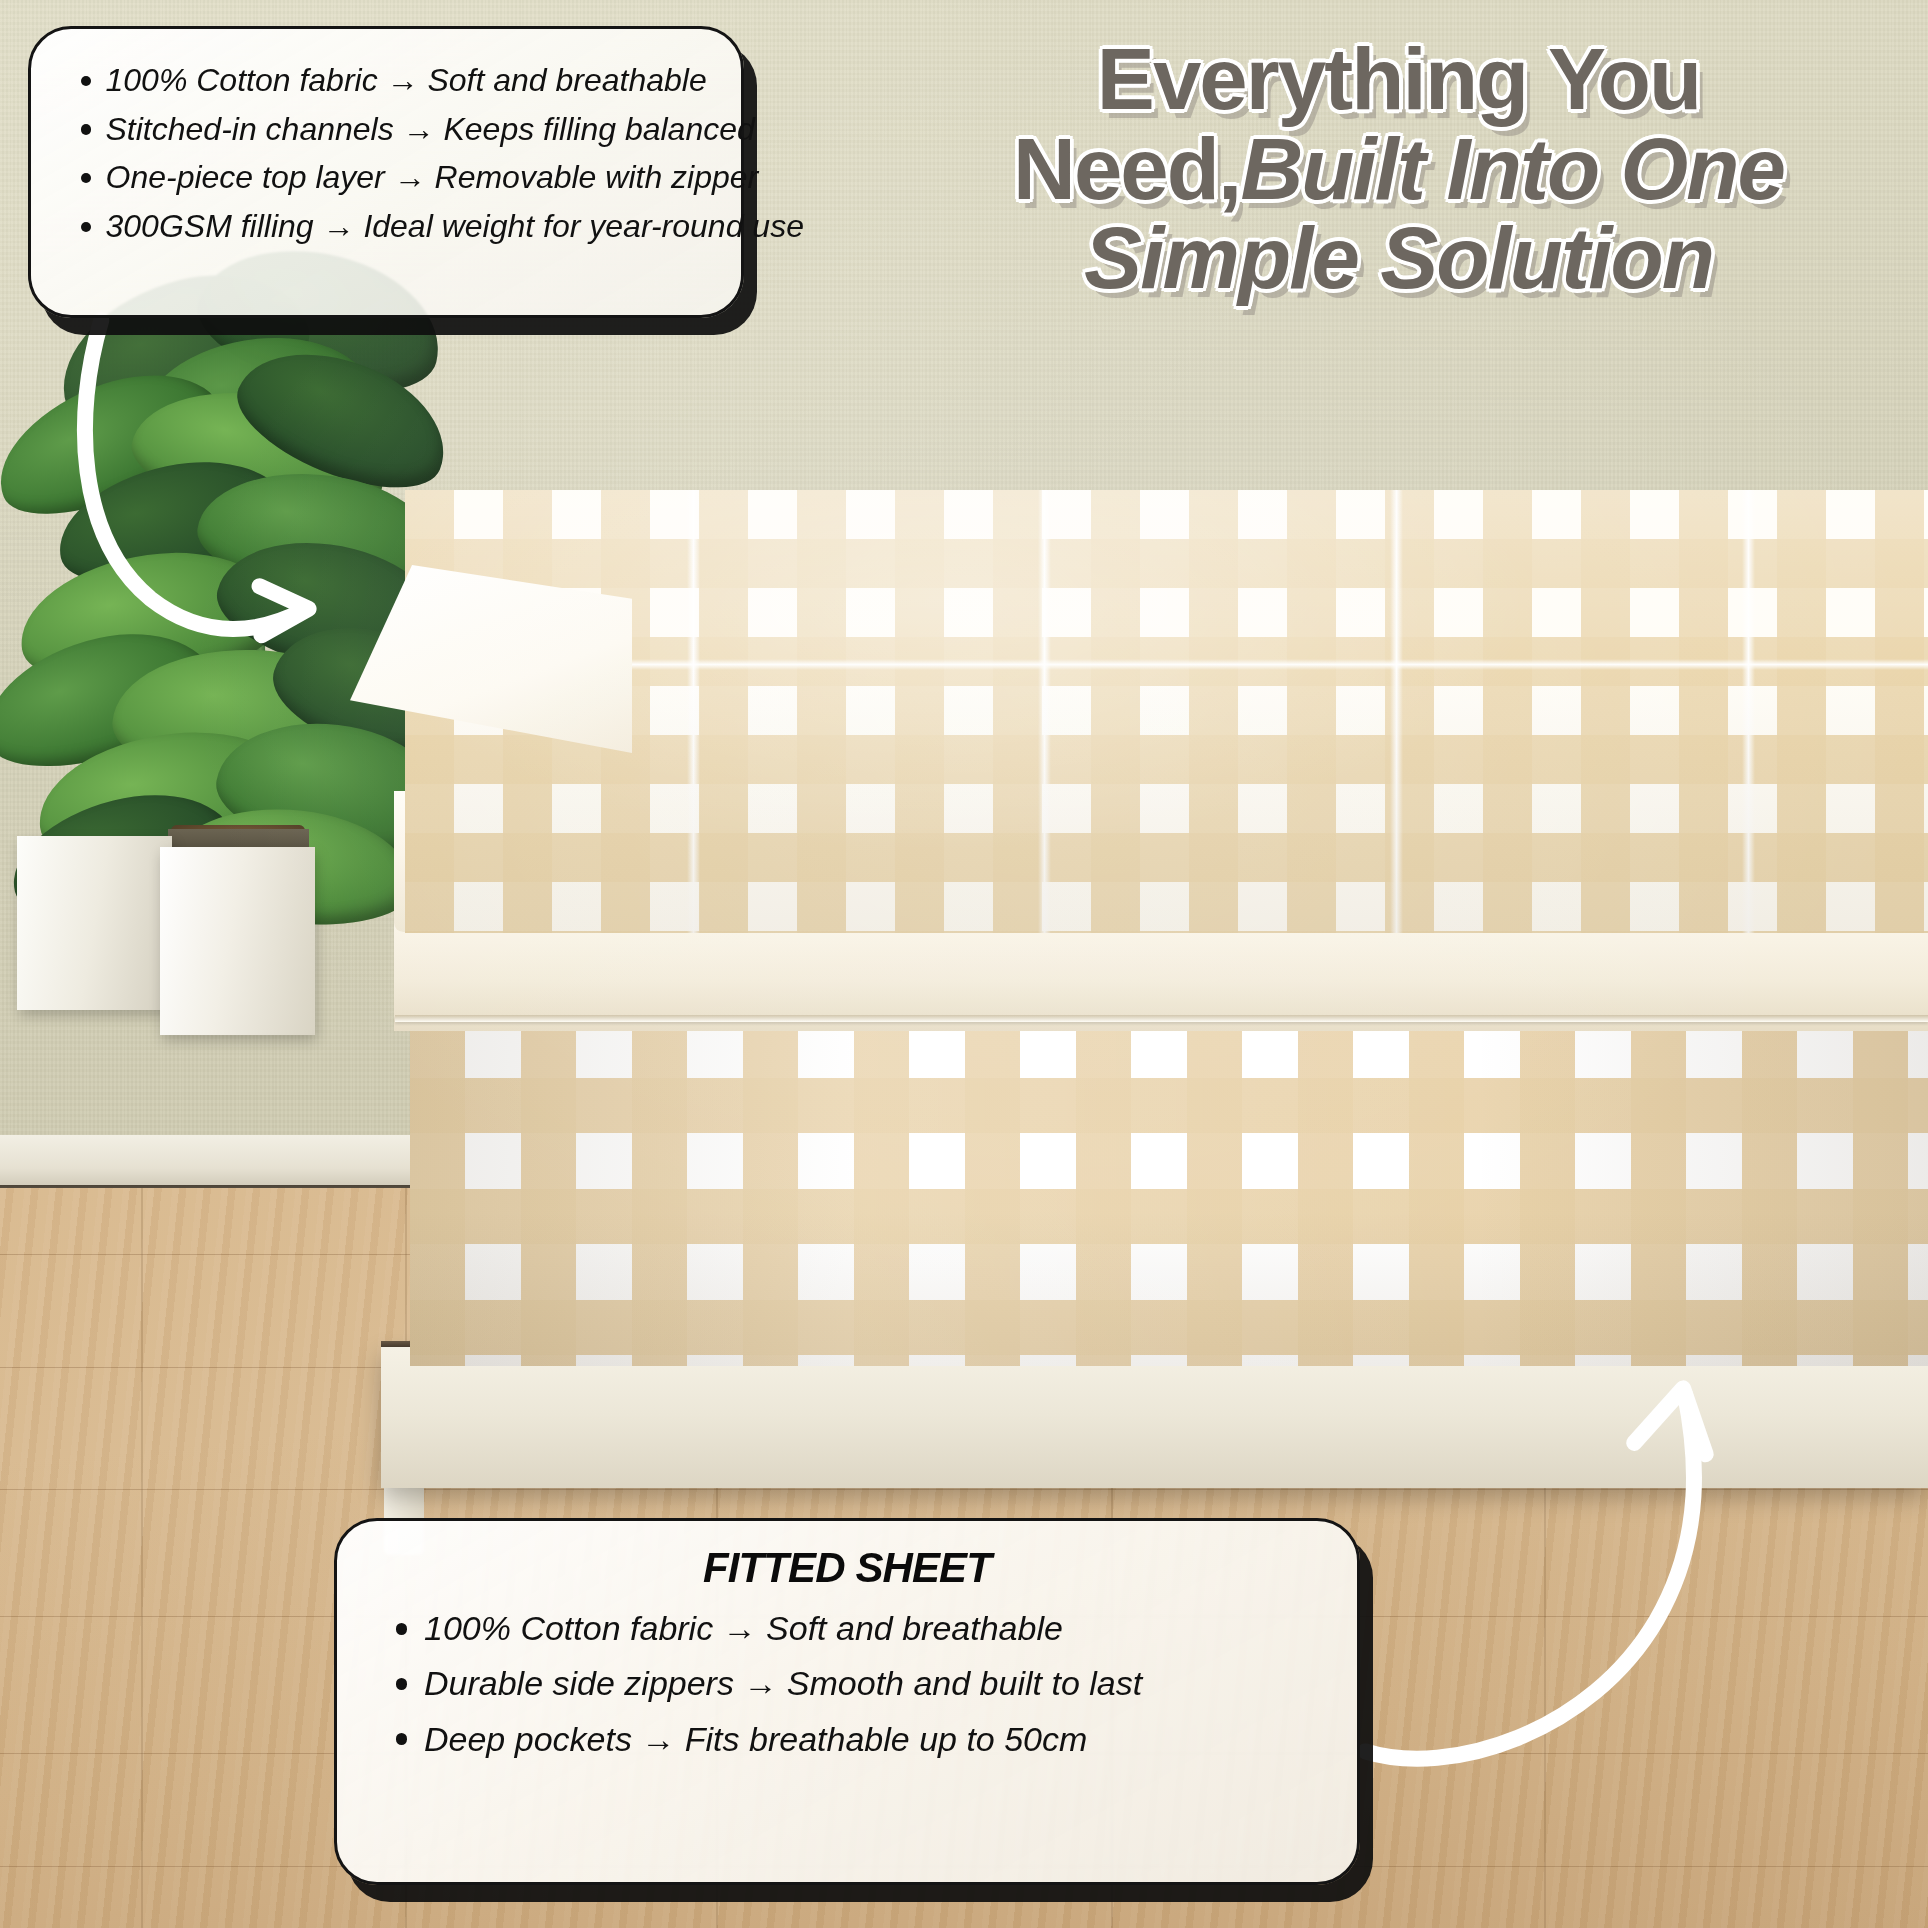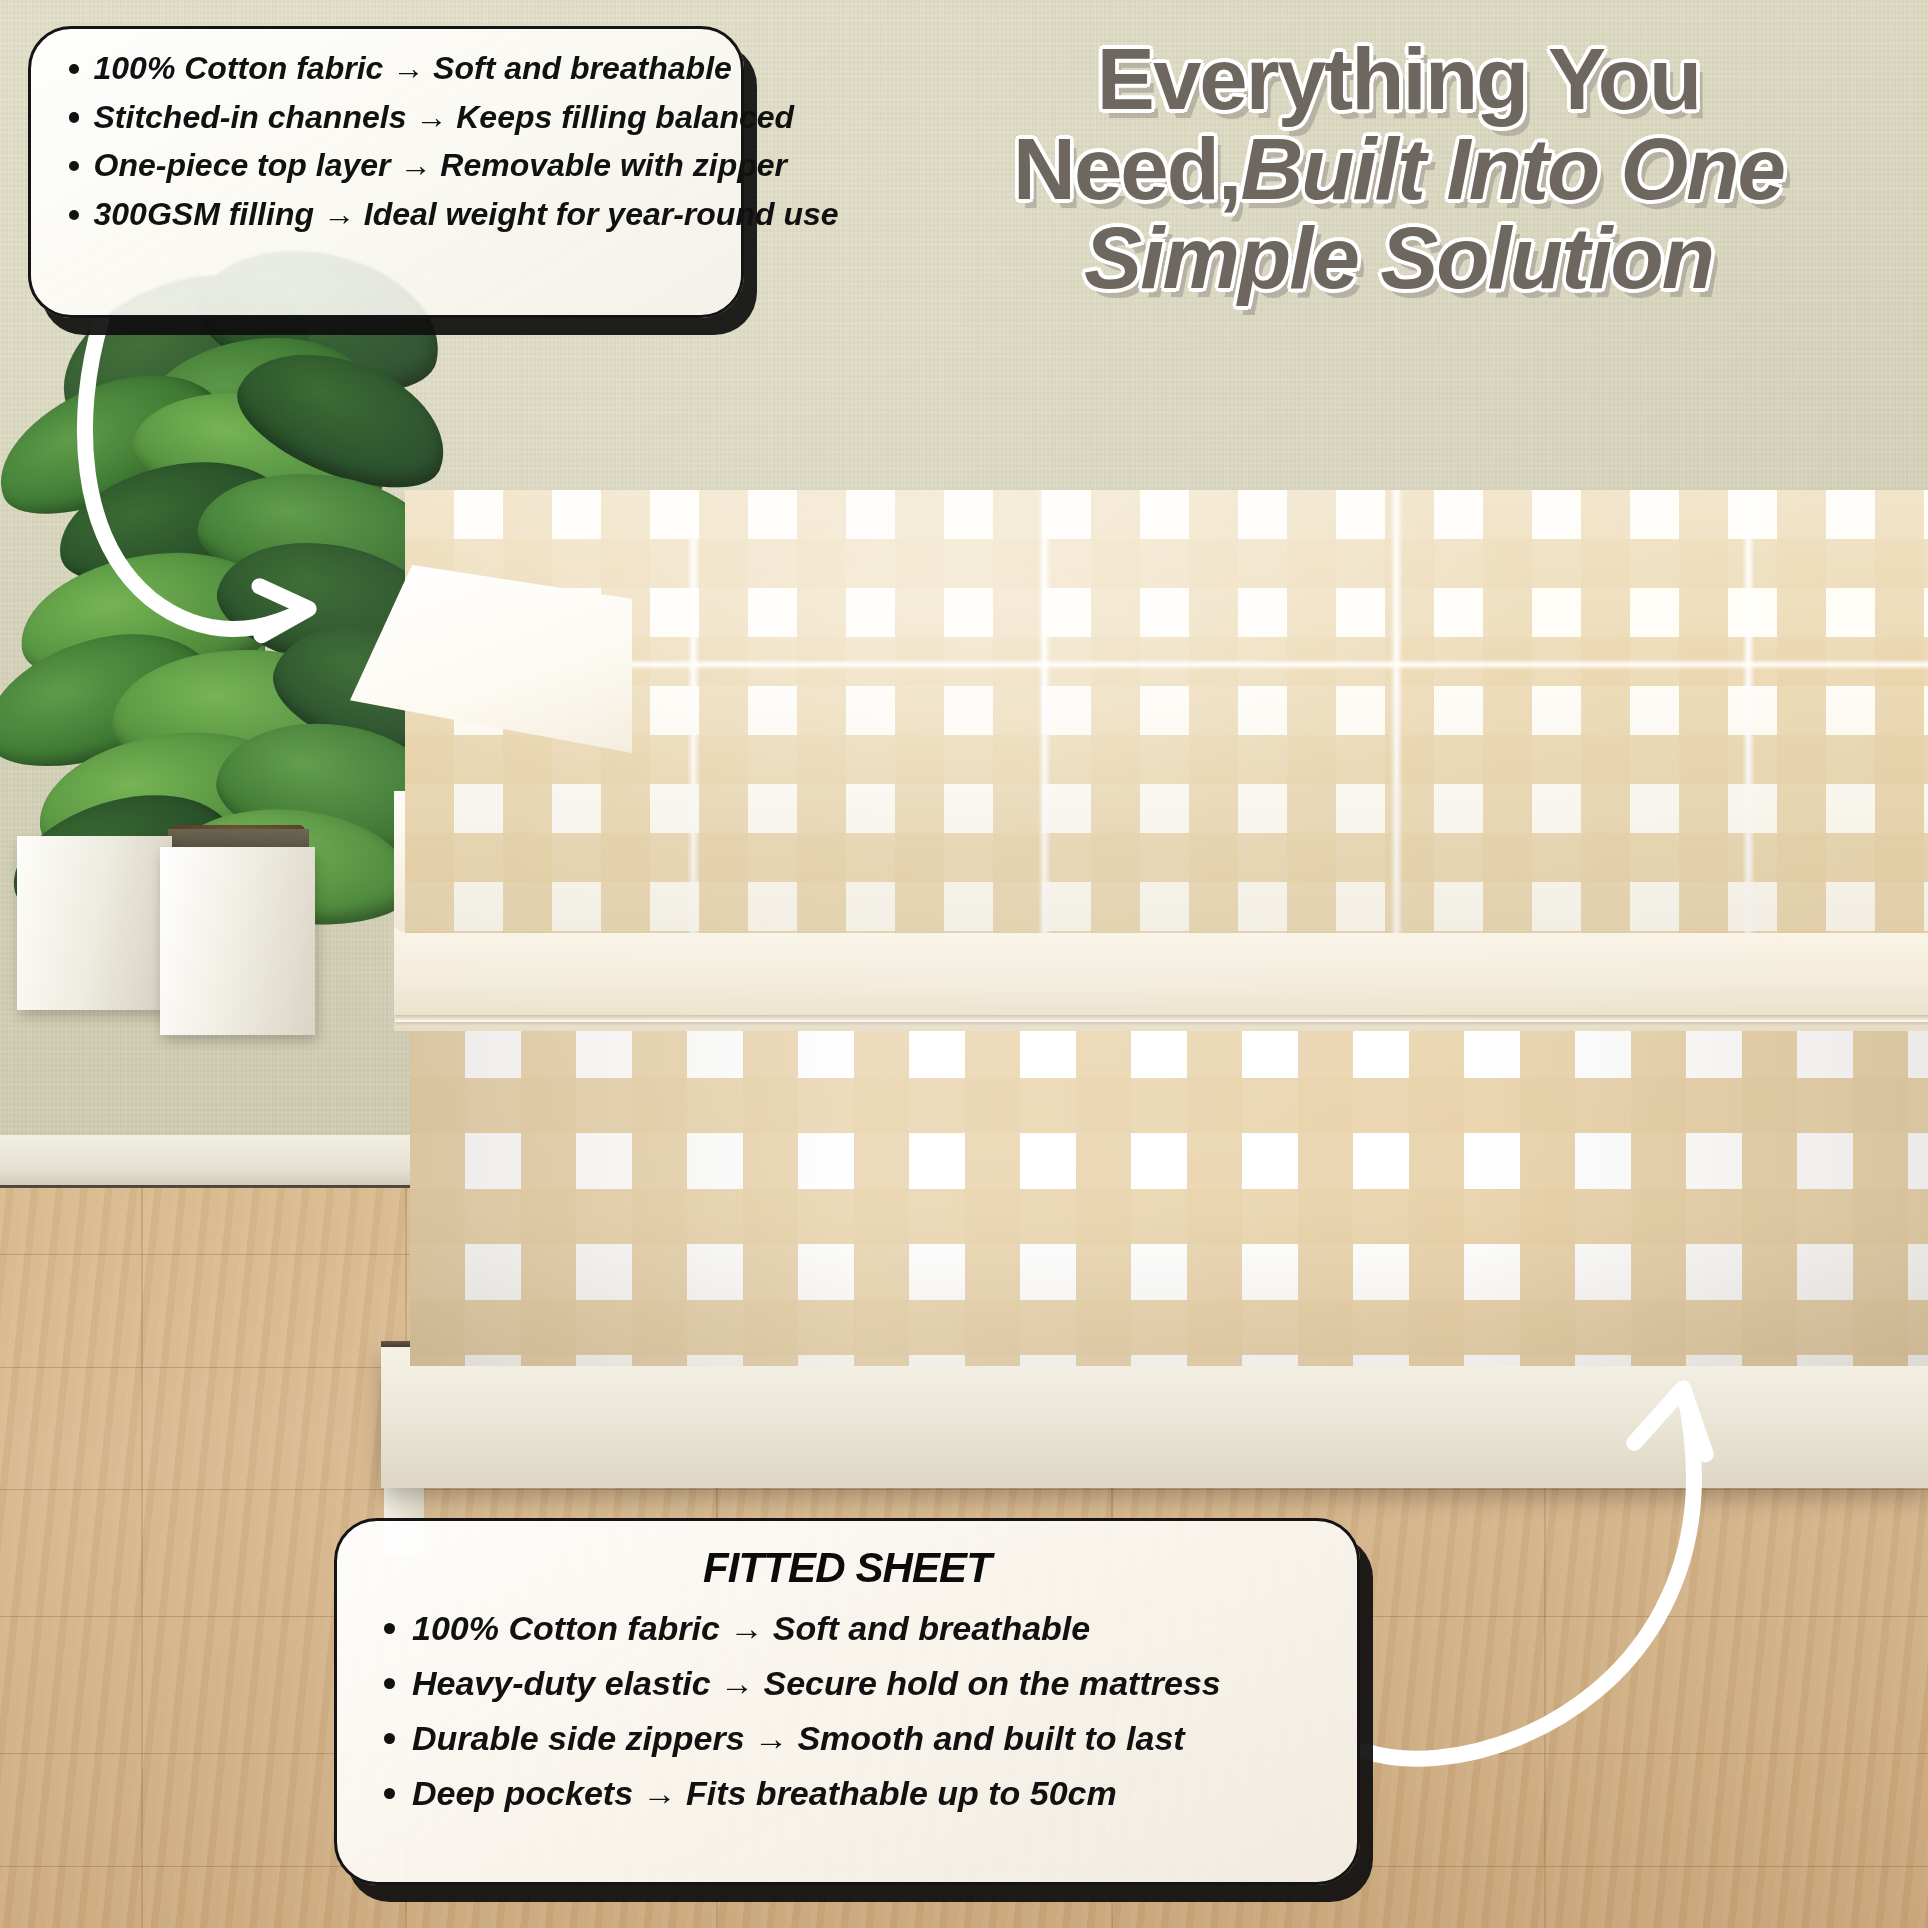--- a/index.html
+++ b/index.html
@@ -191,21 +191,21 @@
   .card-title{
     text-align:center;
     font-weight:bold;font-style:italic;
     letter-spacing:-0.9px;
     color:#0b0b0b;
     line-height:1;
   }
   #card-top .card-title{font-size:52px;margin:13px 0 5.6px 0;}
   #card-bottom .card-title{font-size:42px;margin:9.4px 0 11.3px 0;}
 
-  .card ul{list-style:none;margin:0;padding:0;font-weight:bold;}
+  .card ul{list-style:none;margin:12px;padding:0;}
   .card li{
     position:relative;
     font-style:italic;
     color:#111;
     padding-left:38px;
     white-space:nowrap;
   }
   .card li:before{
     content:"";position:absolute;left:13px;top:50%;
     width:10.4px;height:10.4px;margin-top:-4.7px;border-radius:50%;
@@ -357,20 +357,19 @@
       <li>Stitched-in channels → Keeps filling balanced</li>
       <li>One-piece top layer → Removable with zipper</li>
       <li>300GSM filling → Ideal weight for year-round use</li>
     </ul>
   </div>
 
   <div class="card" id="card-bottom">
     <div class="card-title">FITTED SHEET</div>
     <ul>
       <li>100% Cotton fabric → Soft and breathable</li>
-      <li>Heavy-duty elastic → Secure hold on the mattress</li>
       <li>Durable side zippers → Smooth and built to last</li>
       <li>Deep pockets → Fits breathable up to 50cm</li>
     </ul>
   </div>
 
 </div>
 
 
 </body></html>

